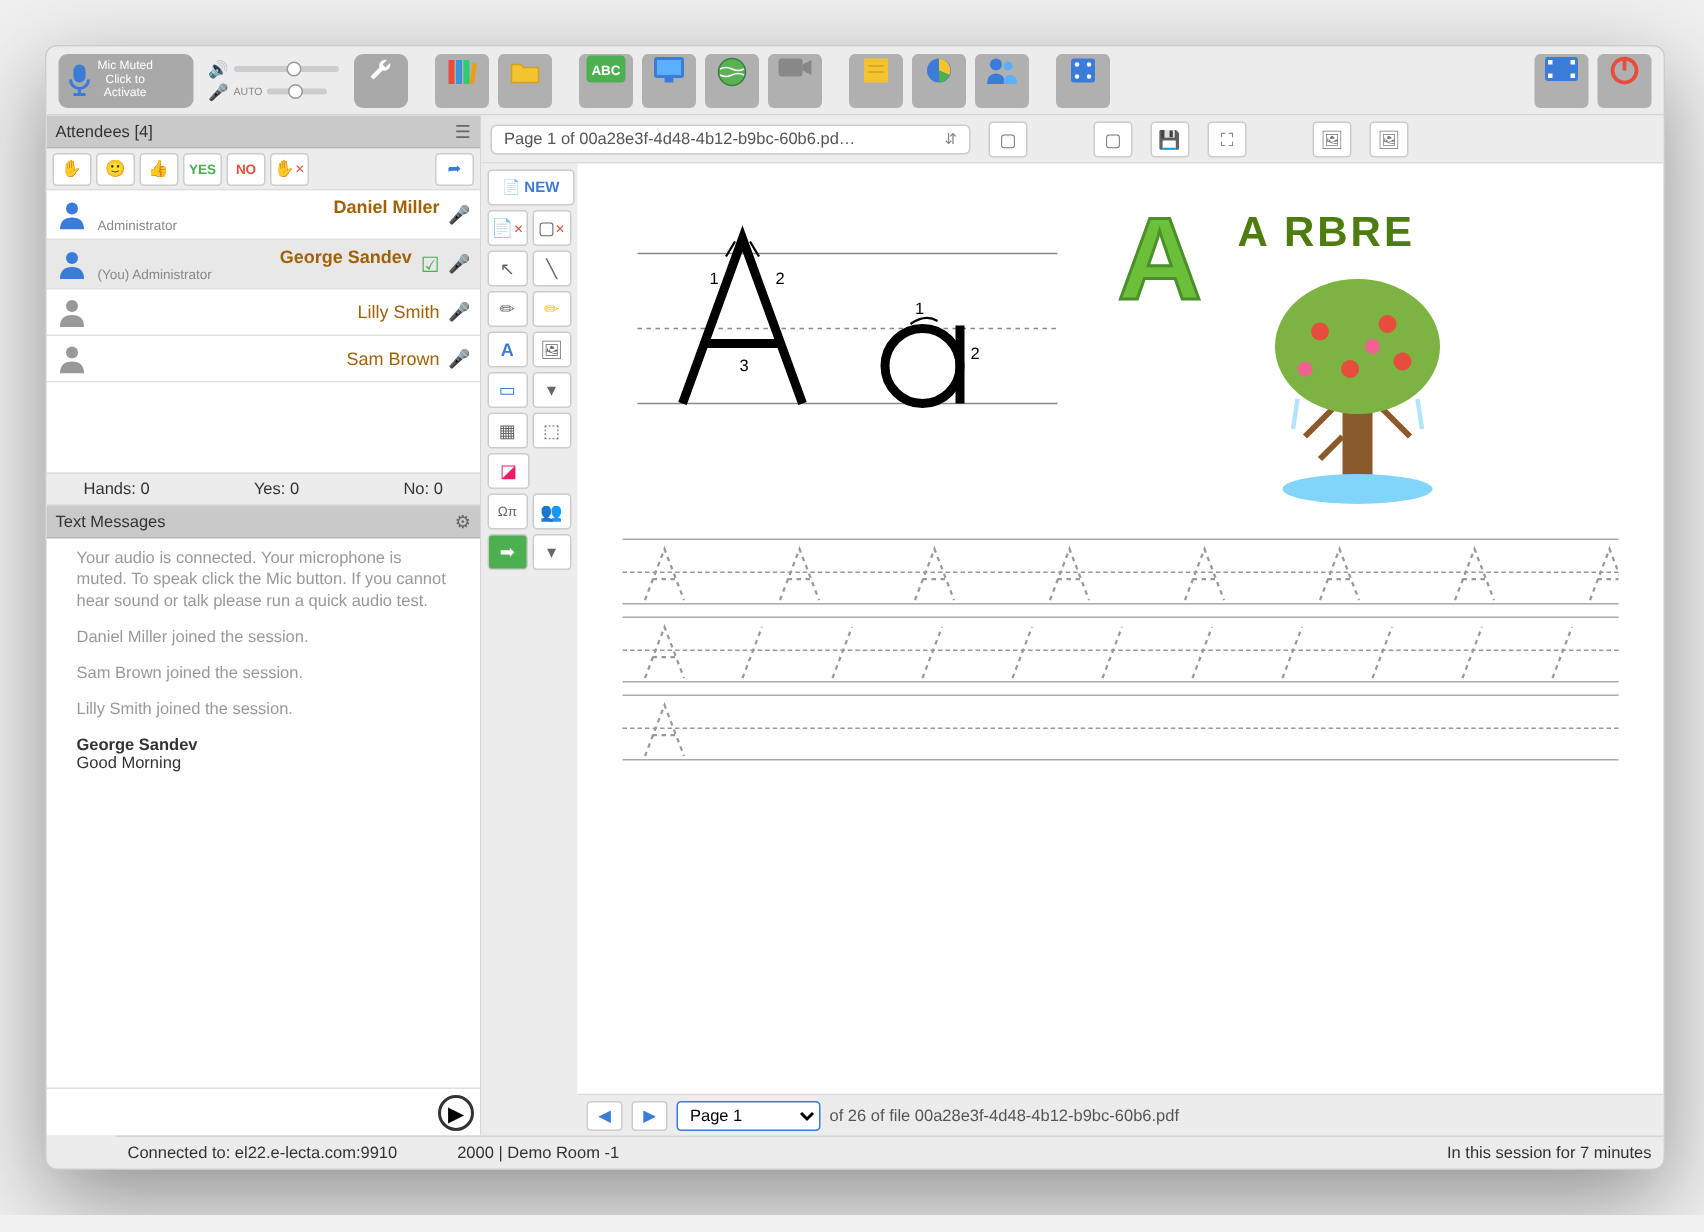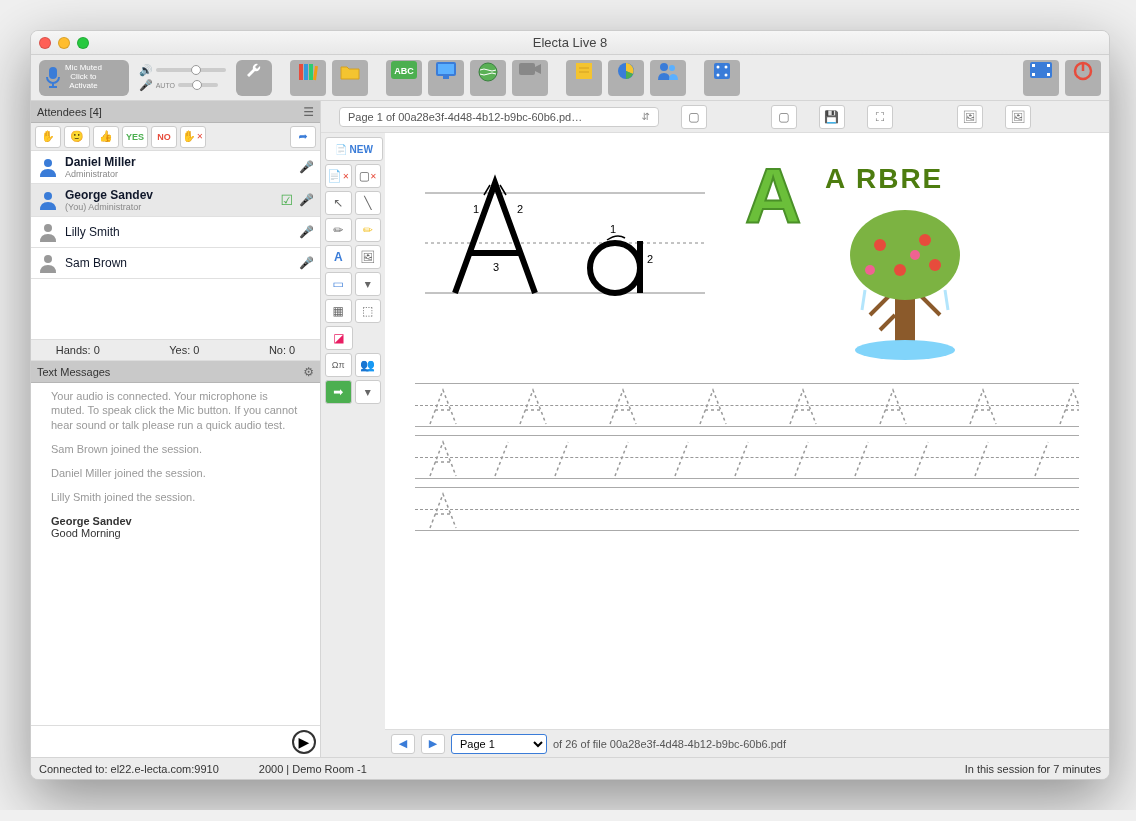--- a/index.html
+++ b/index.html
@@ -23,72 +23,64 @@
 .sidebar { width: 290px; background: #ececec; border-right: 1px solid #d5d5d5; display: flex; flex-direction: column; }
 .panel-hdr { height: 22px; background: #c9c9c9; display: flex; align-items: center; padding: 0 6px; font-size: 11px; color: #333; border-bottom: 1px solid #b5b5b5; }
 .panel-hdr .gear { margin-left: auto; font-size: 12px; color: #666; }
 .feedback-row { height: 28px; display: flex; align-items: center; padding: 2px 4px; gap: 3px; background: #ececec; border-bottom: 1px solid #ddd; }
 .fb-btn { width: 26px; height: 22px; background: #fff; border: 1px solid #ccc; border-radius: 3px; display: flex; align-items: center; justify-content: center; font-size: 11px; cursor: pointer; }
 .attendee-list { flex: 0 0 auto; }
 .attendee { display: flex; align-items: center; padding: 4px 6px; border-bottom: 1px solid #e0e0e0; background: #fff; gap: 6px; }
 .attendee.sel { background: #e8e8e8; }
 .avatar { width: 22px; height: 22px; display: flex; align-items: center; justify-content: center; }
 .att-info { flex: 1; display: flex; flex-direction: column; }
-.att-name { font-size: 12px; color: #0f172a; }
+.att-name { font-size: 12px; color: #a16207; text-align: right; }
 .att-name.bold { font-weight: bold; }
 .att-role { font-size: 9px; color: #888; }
 .mic-ico { font-size: 12px; }
 .stats-row { height: 22px; display: flex; align-items: center; justify-content: space-around; font-size: 11px; color: #333; background: #ececec; border-top: 1px solid #ddd; border-bottom: 1px solid #ddd; padding: 0 8px; gap: 36px; }
 .chat-area { flex: 1; display: flex; flex-direction: column; overflow: hidden; }
 .chat-log { flex: 1; background: #fff; padding: 6px 20px; font-size: 11px; color: #999; overflow-y: auto; }
 .chat-log .sys { margin-bottom: 10px; line-height: 1.3; }
 .chat-log .msg-name { font-weight: bold; color: #333; font-size: 11px; }
 .chat-log .msg-body { color: #333; font-size: 11px; margin-bottom: 8px; }
 .chat-input-row { height: 32px; background: #fff; border-top: 1px solid #ddd; display: flex; align-items: center; padding: 2px 4px; }
 .chat-input { flex: 1; border: none; outline: none; font-size: 11px; padding: 2px; }
 .send-btn { width: 24px; height: 24px; border: 2px solid #333; border-radius: 50%; display: flex; align-items: center; justify-content: center; cursor: pointer; }
 .main { flex: 1; display: flex; background: #f5f5f5; }
 .tool-palette { width: 64px; background: #ececec; padding: 4px; display: flex; flex-direction: column; gap: 3px; }
 .palette-row { display: flex; gap: 3px; }
 .p-btn { width: 28px; height: 24px; background: #fff; border: 1px solid #ccc; border-radius: 3px; display: flex; align-items: center; justify-content: center; font-size: 12px; cursor: pointer; color: #666; }
 .p-btn.new { width: 58px; color: #3a7cd8; font-weight: bold; font-size: 10px; gap: 2px; }
 .p-btn.green { background: #4caf50; color: #fff; }
 .whiteboard { flex: 1; display: flex; flex-direction: column; }
-.wb-header { height: 32px; background: #ececec; display: flex; align-items: center; padding: 4px 18px; gap: 22px; border-bottom: 1px solid #ddd; }
+.wb-header { height: 32px; background: #ececec; display: flex; align-items: center; padding: 4px 6px; gap: 12px; border-bottom: 1px solid #ddd; }
 .page-label { flex: 0 0 320px; background: #fff; border: 1px solid #ccc; border-radius: 4px; padding: 3px 8px; font-size: 11px; color: #555; display: flex; align-items: center; }
 .wb-hdr-btn { width: 26px; height: 24px; background: #fff; border: 1px solid #ccc; border-radius: 3px; display: flex; align-items: center; justify-content: center; cursor: pointer; font-size: 12px; color: #777; }
 .canvas { flex: 1; background: #fff; position: relative; overflow: hidden; padding: 10px; }
 .worksheet-top { display: flex; align-items: flex-start; gap: 20px; padding: 10px 20px; }
 .letters-demo { width: 300px; height: 180px; position: relative; }
 .line-row { border-top: 1px solid #aaa; border-bottom: 1px solid #aaa; height: 44px; margin: 8px 0; position: relative; }
 .line-row::after { content:""; position:absolute; top:50%; left:0; right:0; border-top: 1px dashed #999; }
 .arbre-box { flex: 1; display: flex; align-items: flex-start; gap: 10px; }
 .arbre-text { font-size: 28px; font-weight: 900; color: #4d7c0f; letter-spacing: 2px; margin-top: 10px; }
 .trace-lines { padding: 0 20px; }
 .wb-footer { height: 28px; background: #ececec; border-top: 1px solid #ddd; display: flex; align-items: center; padding: 2px 6px; gap: 6px; font-size: 11px; }
 .nav-btn { width: 24px; height: 20px; background: #fff; border: 1px solid #ccc; border-radius: 3px; display: flex; align-items: center; justify-content: center; cursor: pointer; color: #3a7cd8; }
 .page-select { width: 96px; height: 20px; border: 1px solid #3a7cd8; border-radius: 3px; font-size: 11px; padding: 0 4px; background: #fff; }
-.statusbar { height: 22px; background: #ececec; border-top: 1px solid #d5d5d5; display: flex; align-items: center; padding: 0 8px; font-size: 11px; color: #333; }
+.statusbar { height: 22px; background: #ececec; border-top: 1px solid #d5d5d5; display: flex; align-items: center; padding: 0 8px; font-size: 11px; color: #333; margin-left: 46px; }
 .statusbar .mid { margin-left: 40px; }
 .statusbar .right { margin-left: auto; }
 svg { display: block; }
 </style>
 </head>
 <body>
 
 <div class="window">
 
-  <div class="titlebar">
-    <div class="traffic">
-      <div class="dot r"></div>
-      <div class="dot y"></div>
-      <div class="dot g"></div>
-    </div>
-    <div class="title">Electa Live 8</div>
-  </div>
 
   <div class="toolbar">
     <div class="mic-box">
       <svg width="20" height="26" viewBox="0 0 20 26">
           <rect x="6" y="2" width="8" height="12" rx="4" fill="#3a7cd8"></rect>
           <path d="M4 12 a6 6 0 0 0 12 0" stroke="#3a7cd8" stroke-width="2" fill="none"></path>
           <line x1="10" y1="18" x2="10" y2="22" stroke="#3a7cd8" stroke-width="2"></line>
           <line x1="6" y1="22" x2="14" y2="22" stroke="#3a7cd8" stroke-width="2"></line>
         </svg>
       <div class="mic-label">
@@ -285,22 +277,22 @@
         <span>Yes: 0</span>
         <span>No: 0</span>
       </div>
       <div class="panel-hdr">
         <span>Text Messages</span>
         <span class="gear">⚙</span>
       </div>
       <div class="chat-area">
         <div class="chat-log">
           <div class="sys">Your audio is connected. Your microphone is muted. To speak click the Mic button. If you cannot hear sound or talk please run a quick audio test.</div>
+          <div class="sys">Daniel Miller joined the session.</div>
           <div class="sys">Sam Brown joined the session.</div>
-          <div class="sys">Daniel Miller joined the session.</div>
           <div class="sys">Lilly Smith joined the session.</div>
           <div class="msg-name">George Sandev</div>
           <div class="msg-body">Good Morning</div>
         </div>
         <div class="chat-input-row">
           <input class="chat-input" style="">
           <div class="send-btn">
               <span style="font-size:14px">▶</span>
             </div>
         </div>

